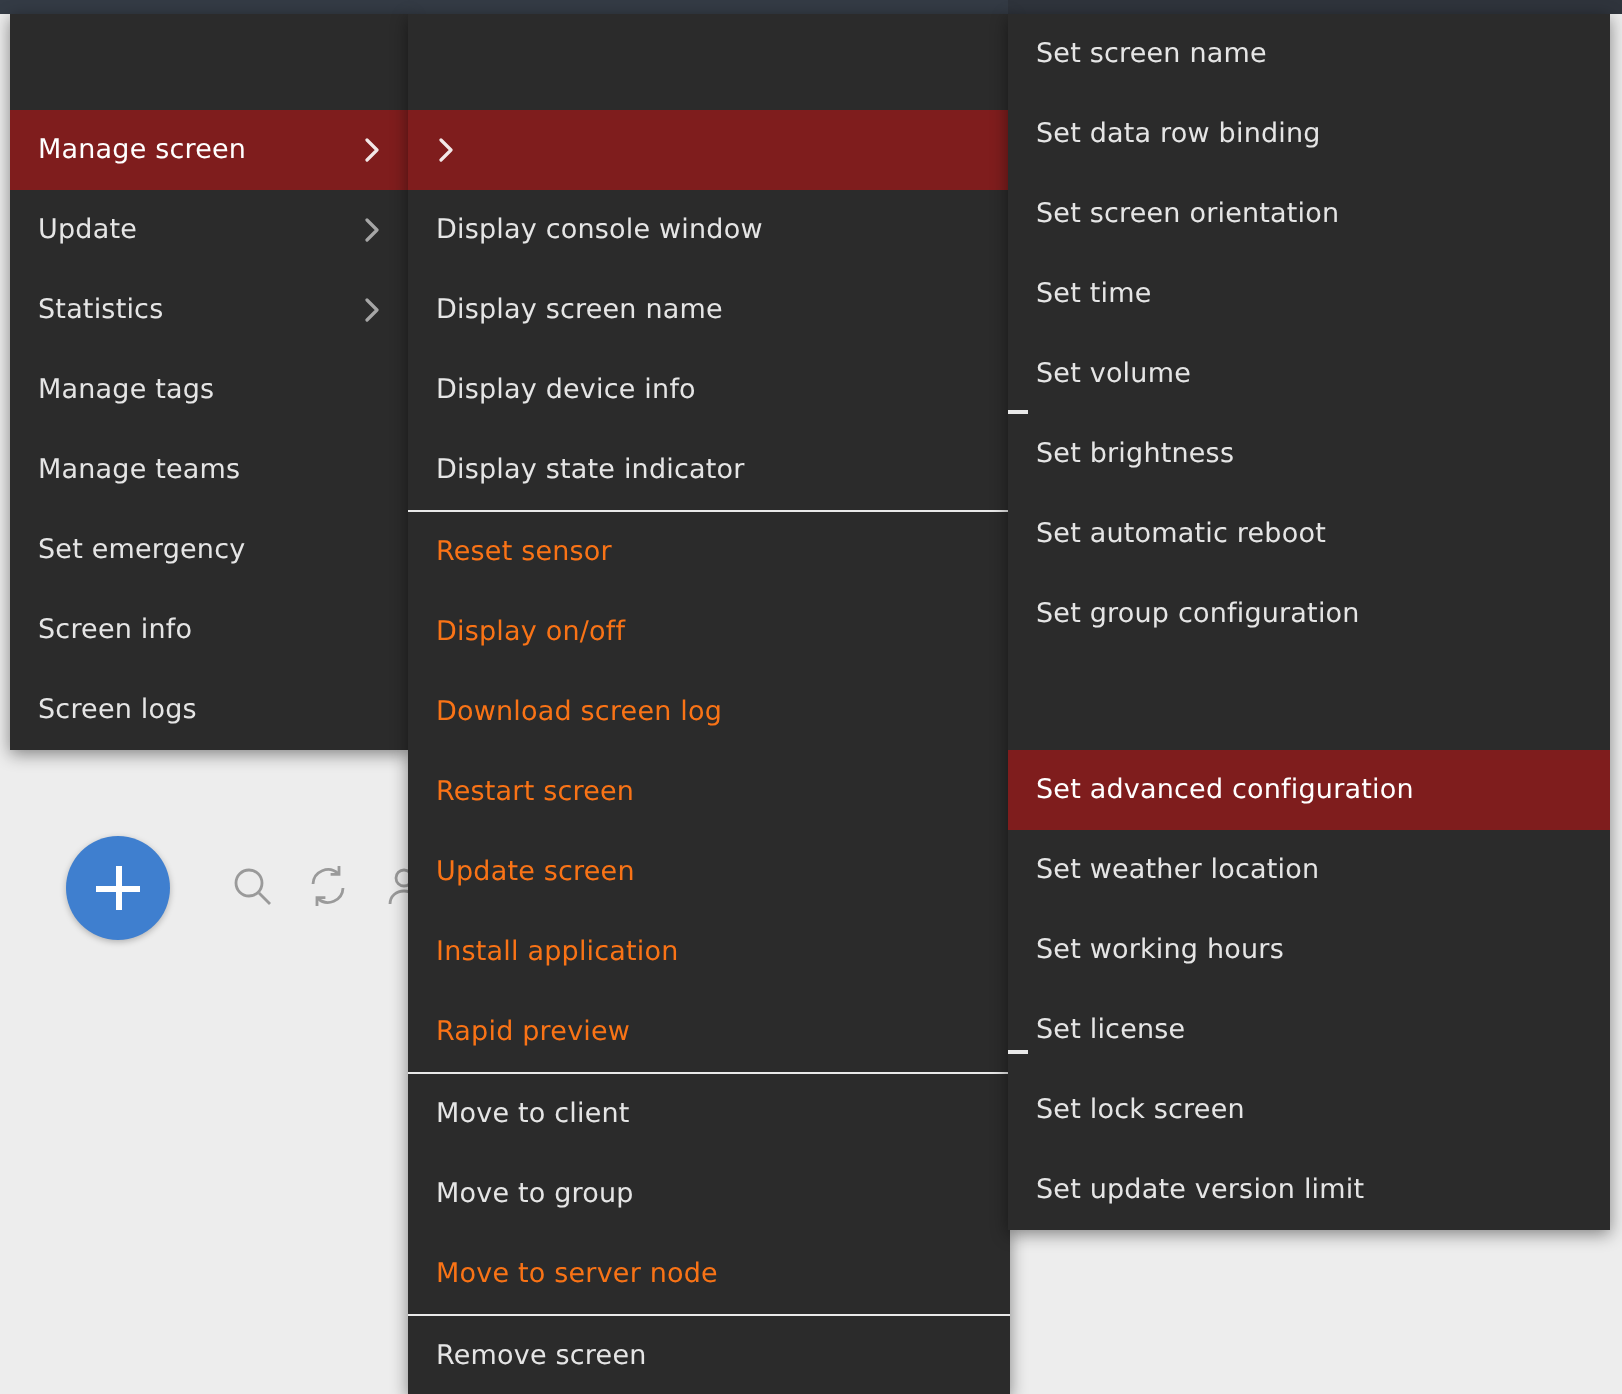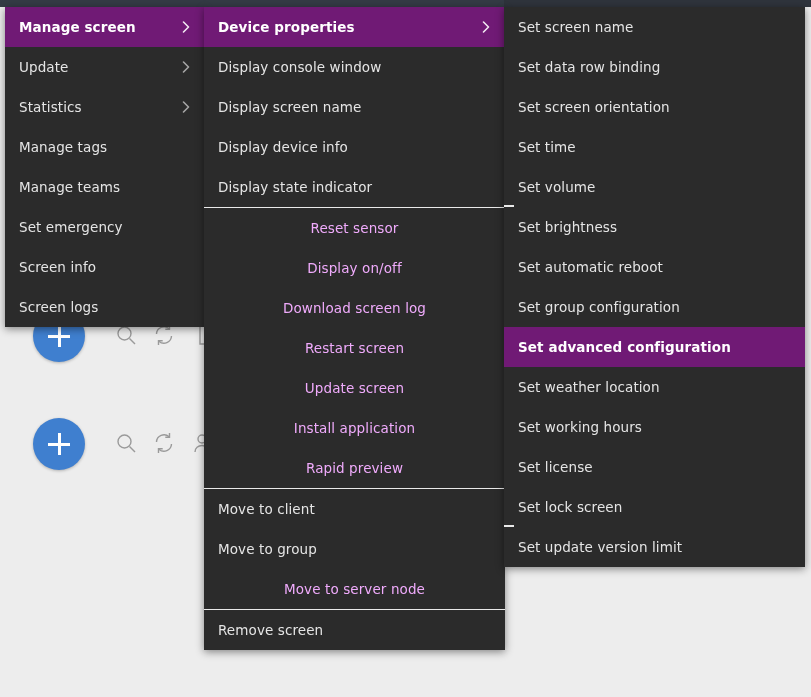--- a/index.html
+++ b/index.html
@@ -80,27 +80,27 @@
     padding: 0 14px 0 14px;
     box-sizing: border-box;
     color: #e5e5e5;
     font-size: 13.5px;
     letter-spacing: 0.1px;
     white-space: nowrap;
     cursor: default;
   }
   .menu-item .label { flex: 1 1 auto; }
   .menu-item.selected {
-    background: #701a75;
+    background: #7f1d1d;
     color: #ffffff;
-    font-weight: bold;
+    font-weight: normal;
+    margin-top: 48px;
   }
   .menu-item.disabled {
-    color: #f0abfc;
-    text-align: center;
+    color: #f97316;
   }
   .menu-item .chevron {
     flex: 0 0 auto;
     color: #cfcfcf;
     opacity: 0.75;
     display: flex;
     align-items: center;
   }
   .menu-item.selected .chevron { color: #ffffff; opacity: 0.9; }
   .menu-item .chevron svg { display: block; }
@@ -209,21 +209,20 @@
     <div class="menu-item">
       <span class="label">Screen info</span>
     </div>
     <div class="menu-item">
       <span class="label">Screen logs</span>
     </div>
   </div>
 
 <div class="menu" id="menu-col-2">
     <div class="menu-item selected">
-      <span class="label">Device properties</span>
       <span class="chevron">
         <svg width="10" height="14" viewBox="0 0 10 14" fill="none" stroke="currentColor" stroke-width="1.6" stroke-linecap="round" stroke-linejoin="round">
           <polyline points="2.5,2 7.5,7 2.5,12"></polyline>
         </svg>
       </span>
     </div>
     <div class="menu-item">
       <span class="label">Display console window</span>
     </div>
     <div class="menu-item">

